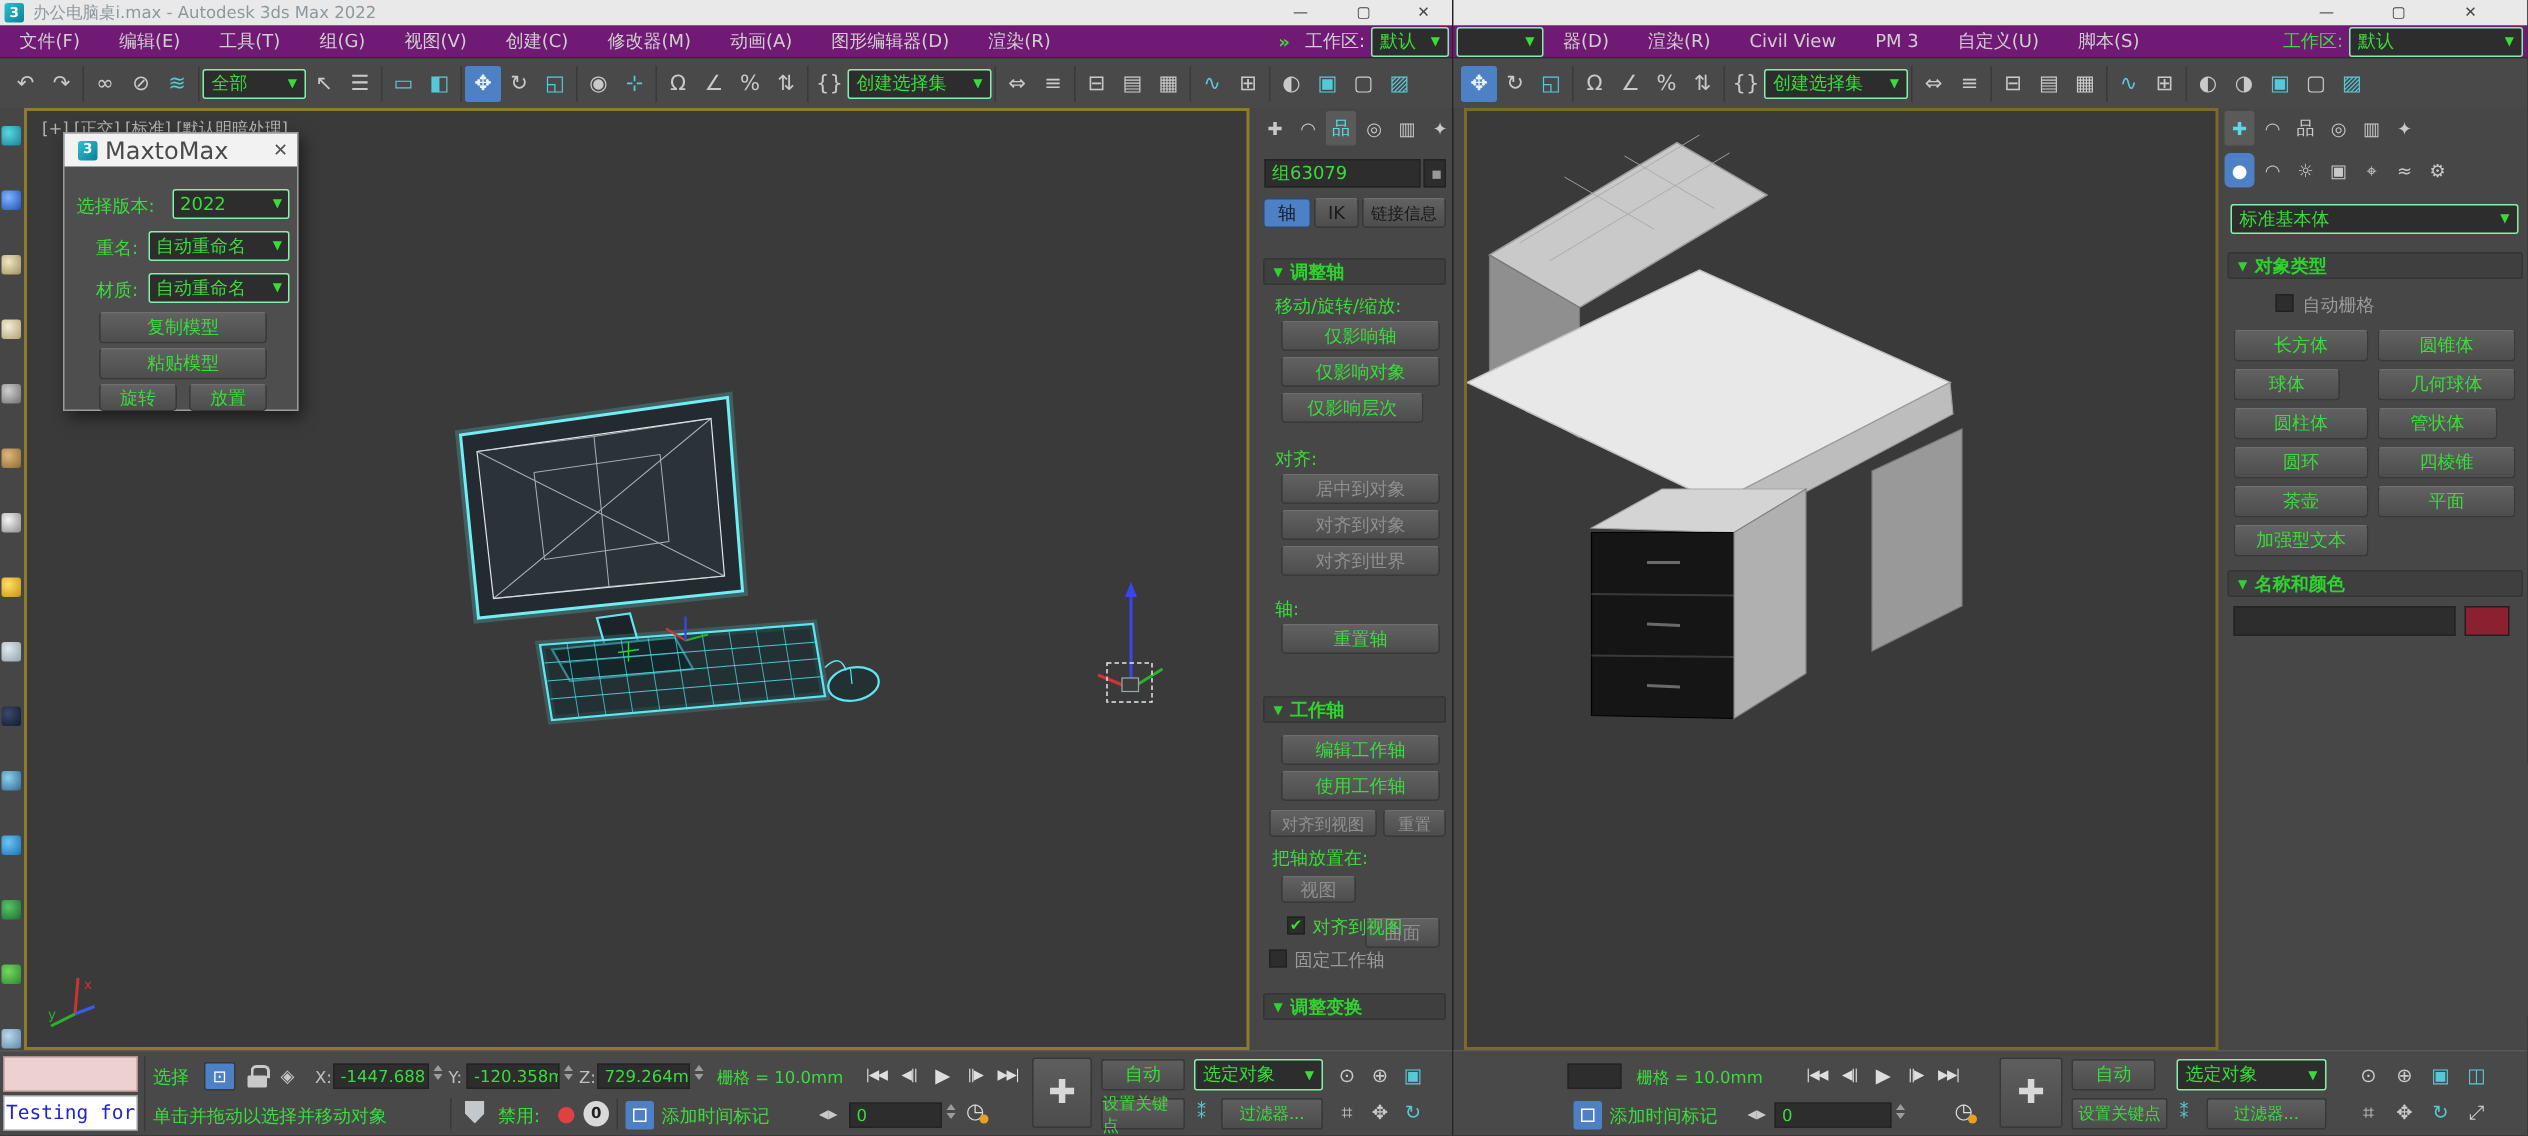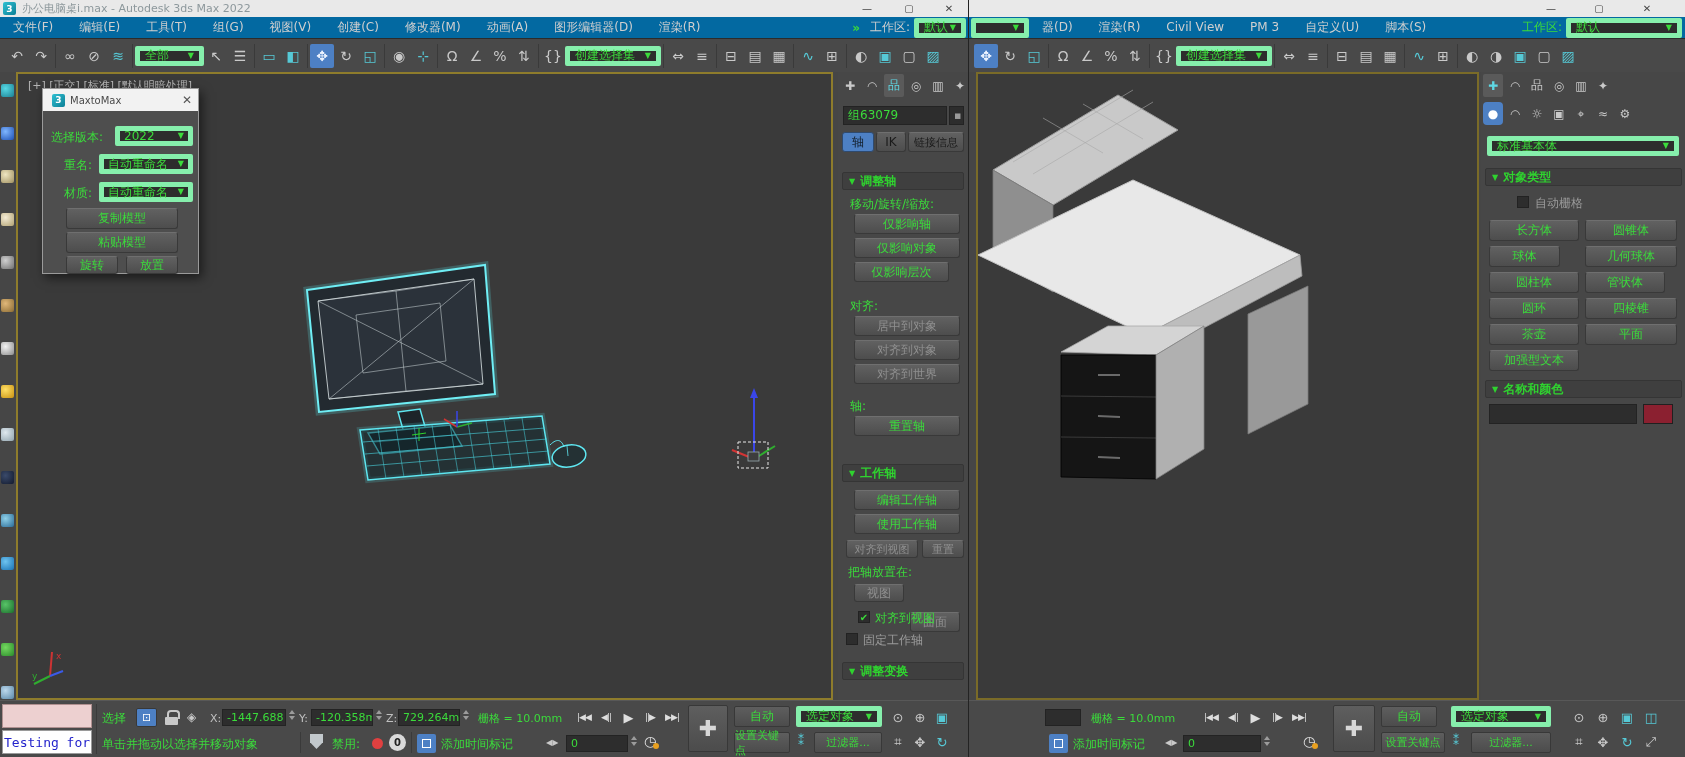--- a/index.html
+++ b/index.html
@@ -5,30 +5,30 @@
   *{box-sizing:border-box;margin:0;padding:0}
   body{margin:0;background:#222}
   #screen{position:relative;width:1685px;height:757px;overflow:hidden;
     font-family:"DejaVu Sans","Liberation Sans",sans-serif;color:#cccccc;background:#3c3c3c}
   .win{position:absolute;top:0;height:757px;background:#464646}
   .titlebar{position:absolute;left:0;top:0;right:0;height:17px;background:#e9e9e9;display:flex;align-items:center}
   .wtitle{font-size:11px;color:#8d989c;margin-left:6px;white-space:nowrap}
   .logo3{width:13px;height:13px;margin-left:3px;background:linear-gradient(135deg,#2ec0d2,#0d7f96);
     color:#fff;font-size:9px;font-weight:bold;display:flex;align-items:center;justify-content:center;border-radius:2px;flex:0 0 auto}
   .wctl{position:absolute;top:0;width:32px;height:17px;text-align:center;font-size:10px;line-height:17px;color:#444}
-  .menubar{position:absolute;left:0;top:17px;right:0;height:22px;background:#0369a1;border-bottom:1px solid #2c2c2c;
+  .menubar{position:absolute;left:0;top:17px;right:0;height:22px;background:#701a75;border-bottom:1px solid #2c2c2c;
     display:flex;align-items:center;font-size:12px;color:#cfcfcf}
   .mitem{padding:0 13px;line-height:21px;white-space:nowrap}
   .grn{color:#3bdb3b}
   .toolbar{position:absolute;left:0;top:39px;right:0;height:33px;background:#494949;display:flex;align-items:center;padding-left:5px}
   .ic{width:24px;height:24px;display:flex;align-items:center;justify-content:center;font-size:14px;color:#c9c9c9;flex:0 0 auto;border-radius:2px}
   .ic.teal{color:#56c9d6}
   .ic.act{background:#4d80c4;color:#eef4ff}
   .tsep{width:1px;height:24px;background:#3a3a3a;margin:0 2px;flex:0 0 auto}
-  .sunken{background:#2d2d2d;border:5px solid #86efac;border-radius:2px;color:#3bdb3b}
+  .sunken{background:#2d2d2d;border:1px solid #86efac;border-radius:2px;color:#3bdb3b}
   .tdd{height:20px;display:flex;align-items:center;justify-content:space-between;padding:0 5px;font-size:12px;flex:0 0 auto}
   .dda{color:#3bdb3b;font-size:8px;line-height:1}
   .viewport{position:absolute;background:#3a3a3a;border:2px solid #8e7c2c;overflow:hidden}
   .vplabel{position:absolute;left:10px;top:4px;font-size:11px;color:#b5b5b5;z-index:1;white-space:nowrap}
   svg{position:absolute}
   .strip-ic{position:absolute;left:1px;width:13px;height:13px;border-radius:2px}
   
   .cmdpanel{position:absolute;background:#474747}
   .ptabs{position:absolute;left:2px;top:2px;display:flex;gap:2px}
   .ptab{width:20px;height:23px;display:flex;align-items:center;justify-content:center;color:#c9c9c9;font-size:12px;border-radius:2px}
@@ -65,21 +65,21 @@
   .cubebtn{position:absolute;width:19px;height:19px;background:#4d80c4;border-radius:2px;display:flex;align-items:center;justify-content:center}
   .cubebtn i{display:block;width:9px;height:9px;border:1.5px solid #fff}
   .listener-pink{position:absolute;left:2px;top:3px;width:90px;height:24px;background:#edd0d0;border:1px solid #b09090}
   .listener-white{position:absolute;left:2px;top:29px;width:90px;height:24px;background:#ffffff;border:1px solid #9a9a9a;
     font-family:"DejaVu Sans Mono","Liberation Mono",monospace;font-size:13px;color:#2424cc;display:flex;align-items:center;padding-left:1px;overflow:hidden}
   .vline{position:absolute;width:1px;background:#3a3a3a}
   
   .dlg{position:absolute;left:24px;top:14px;width:157px;height:186px;background:#4e4e4e;border:1px solid #9a9a9a;
     box-shadow:3px 4px 10px rgba(0,0,0,.55);z-index:5}
   .dlg-title{height:22px;background:#f2f2f2;display:flex;align-items:center;padding:0 6px;gap:5px}
-  .dlg-title .t{font-size:10px;color:#4a4a4a}
+  .dlg-title .t{font-size:16px;color:#4a4a4a}
   .dlg-x{margin-left:auto;color:#555;font-size:12px}
   .ddl{position:absolute;height:20px;display:flex;align-items:center;justify-content:space-between;padding:0 4px;font-size:12px}
   .swatch{position:absolute;border:1px solid #202020}
   .clockic{position:absolute;font-size:14px;color:#dcdcdc}
   .clockic::after{content:"";position:absolute;right:-3px;bottom:0;width:6px;height:6px;border-radius:50%;background:#e8a020}
 </style>
 </head>
 <body>
 
 <div id="screen">

